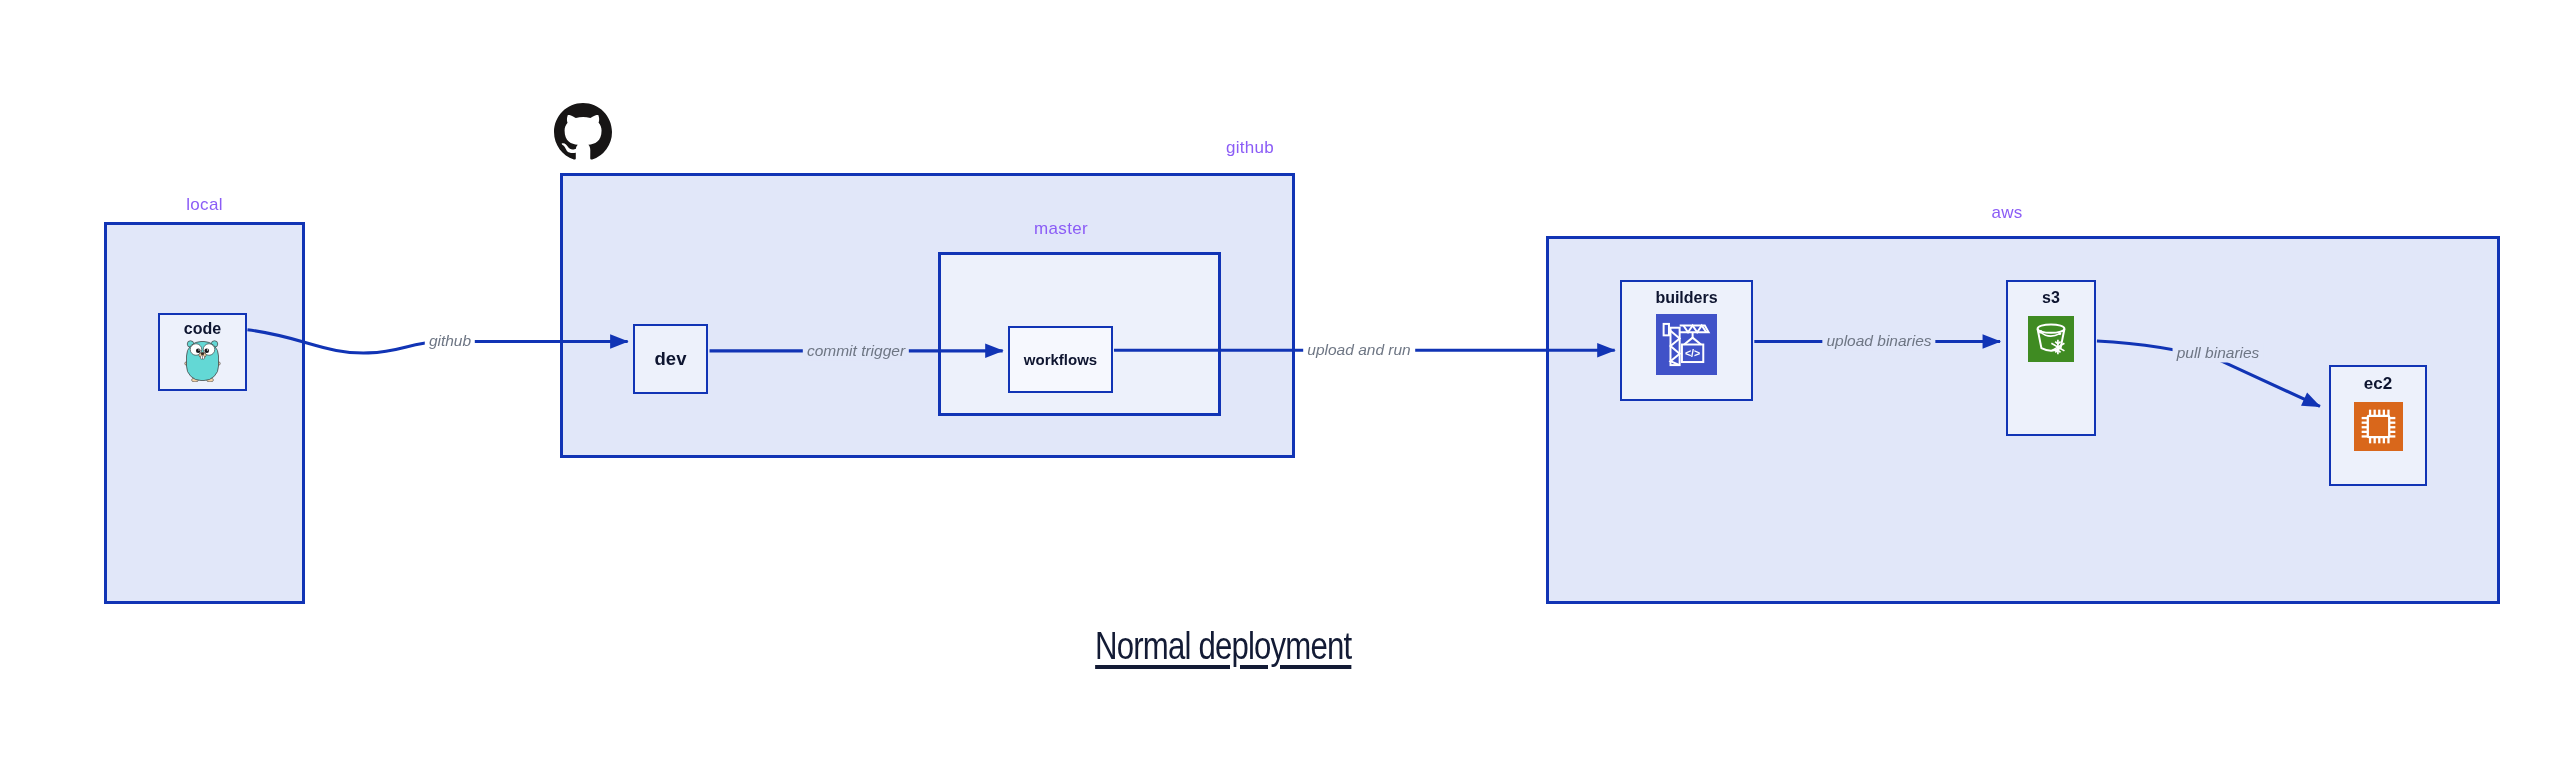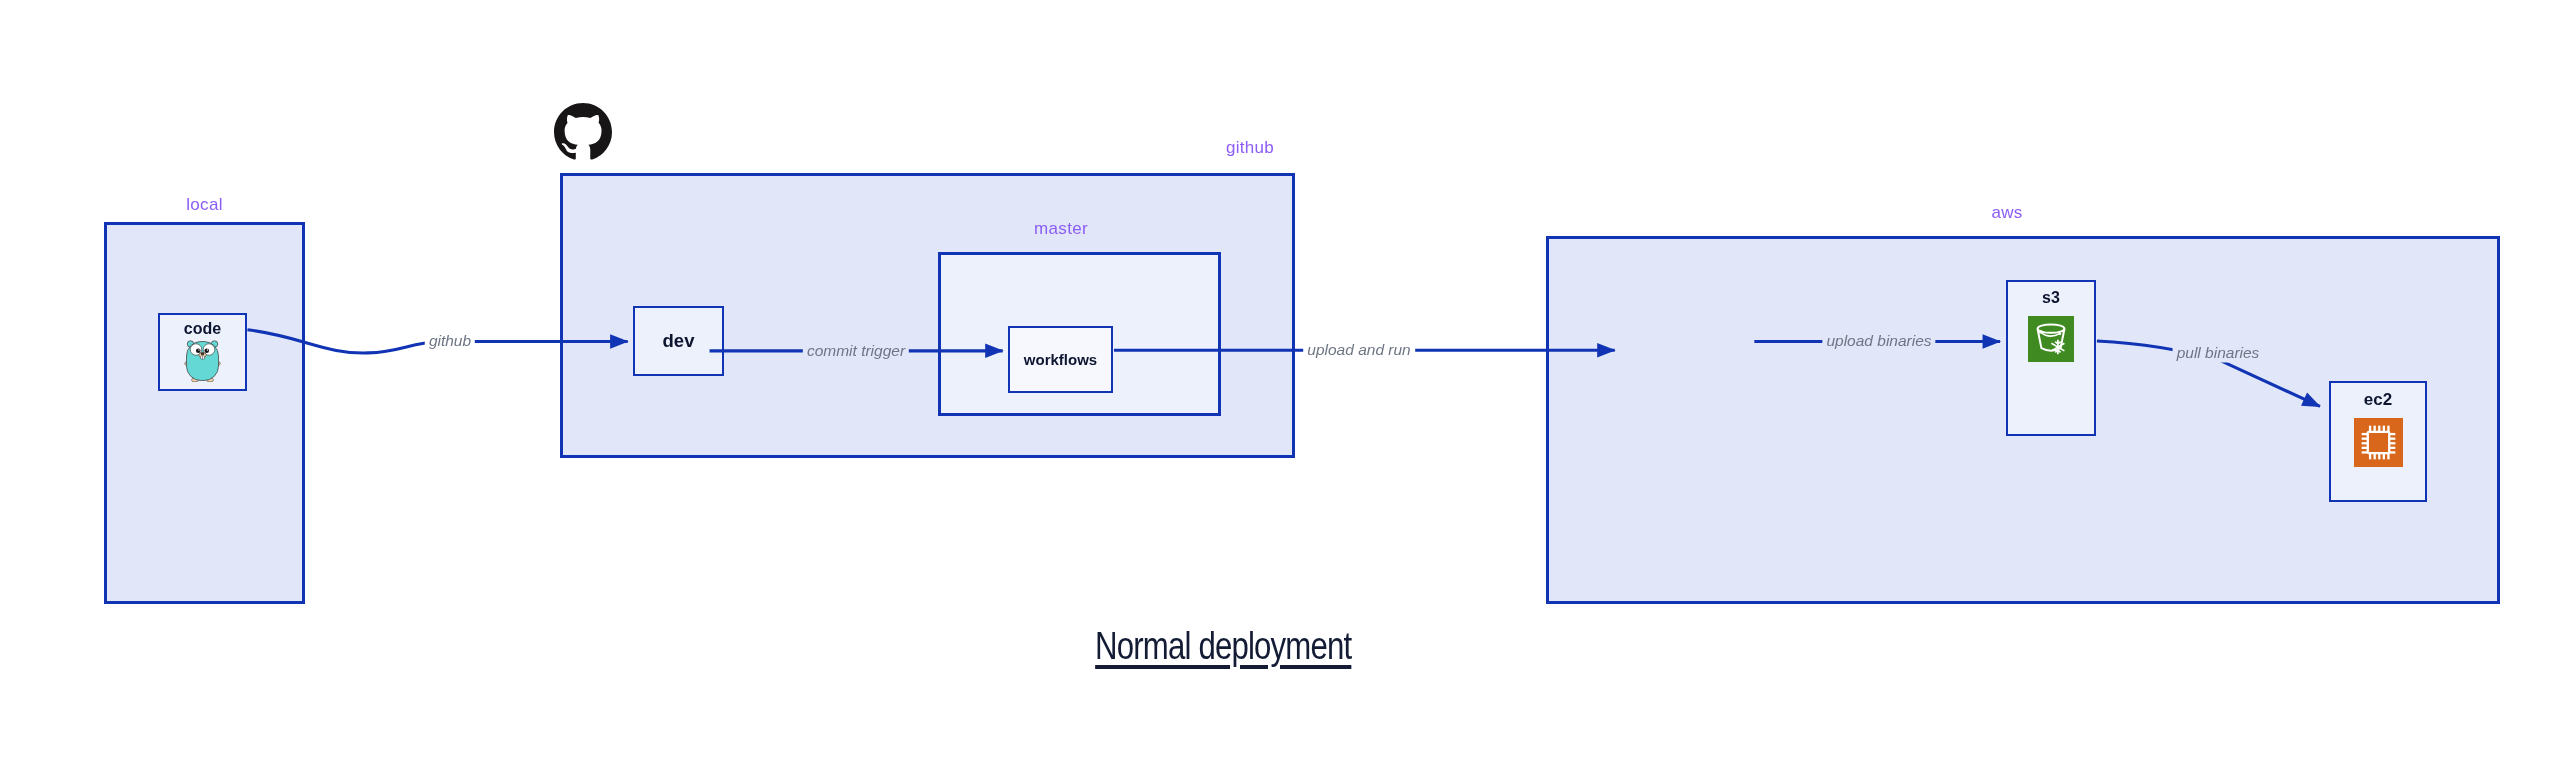--- a/index.html
+++ b/index.html
@@ -70,34 +70,51 @@
       <line x1="37" y1="33.5" x2="37" y2="40" stroke="#3c3c3c" stroke-width="1.1"></line>
     </svg>
   </div>
 
   <svg class="logo" style="left:554px; top:103px;" width="58" height="58" viewBox="0 0 16 16">
     <path fill="#171515" d="M8 0C3.58 0 0 3.58 0 8c0 3.54 2.29 6.53 5.47 7.59.4.07.55-.17.55-.38 0-.19-.01-.82-.01-1.49-2.01.37-2.53-.49-2.69-.94-.09-.23-.48-.94-.82-1.13-.28-.15-.68-.52-.01-.53.63-.01 1.08.58 1.23.82.72 1.21 1.87.87 2.33.66.07-.52.28-.87.51-1.07-1.78-.2-3.64-.89-3.64-3.95 0-.87.31-1.59.82-2.15-.08-.2-.36-1.02.08-2.12 0 0 .67-.21 2.2.82.64-.18 1.32-.27 2-.27s1.36.09 2 .27c1.53-1.04 2.2-.82 2.2-.82.44 1.1.16 1.92.08 2.12.51.56.82 1.27.82 2.15 0 3.07-1.87 3.75-3.65 3.95.29.25.54.73.54 1.48 0 1.07-.01 1.93-.01 2.2 0 .21.15.46.55.38A8.01 8.01 0 0 0 16 8c0-4.42-3.58-8-8-8z"></path>
   </svg>
   <div class="container-label" style="left:1191px; top:135px; width:118px;">github</div>
   <div class="container-box" style="left:560px; top:173px; width:735px; height:285px;"></div>
 
-  <div class="node-box fill-1" style="left:633px; top:306px; width:91px; height:70px; z-index:2;text-align:center;">
+  <div class="node-box fill-1" style="left:633px; top:324px; width:75px; height:70px; z-index:2;text-align:center;">
     <div class="node-label node-label-center" style="font-size:18.5px;">dev</div>
   </div>
 
   <div class="container-label" style="left:1002px; top:216px; width:118px;">master</div>
   <div class="container-box fill-1" style="left:938px; top:252px; width:283px; height:164px; background:#edf1fb; z-index:2;"></div>
 
   <div class="node-box fill-2" style="left:1008px; top:326px; width:105px; height:67px; z-index:3;">
     <div class="node-label node-label-center" style="font-size:15px;">workflows</div>
   </div>
 
   <div class="container-label" style="left:1948px; top:200px; width:118px;">aws</div>
   <div class="container-box" style="left:1546px; top:236px; width:954px; height:368px;"></div>
 
+  <div class="node-box fill-1" style="left:1620px; top:280px; width:133px; height:121px; z-index:2;">
+    <div class="node-label" style="margin-top:6.2px;">builders</div>
+    <svg class="node-icon" style="margin-top:6.2px;" width="61" height="61" viewBox="0 0 80 80">
+      <rect x="0" y="0" width="80" height="80" fill="#4052c8"></rect>
+      <g stroke="#ffffff" stroke-width="2.6" fill="none">
+        <rect x="10" y="13" width="7" height="15"></rect>
+        <rect x="19" y="18" width="12" height="49"></rect>
+        <polyline points="19,22 31,32 19,42 31,52 19,62 31,67"></polyline>
+        <polyline points="31,15 64,15 69,24 31,24"></polyline>
+        <polyline points="36,15 42,24 48,15 54,24 60,15 66,24"></polyline>
+        <polyline points="48,24 48,32"></polyline>
+        <polyline points="37,40 48,31 59,40"></polyline>
+        <rect x="34" y="40" width="28" height="23"></rect>
+      </g>
+      <text x="48" y="57" font-size="14" font-weight="bold" fill="#ffffff" text-anchor="middle" font-family="Liberation Sans, DejaVu Sans, sans-serif">&lt;/&gt;</text>
+    </svg>
+  </div>
 
   <div class="node-box fill-1" style="left:2006px; top:280px; width:90px; height:156px; z-index:2;">
     <div class="node-label" style="margin-top:6.2px;">s3</div>
     <svg class="node-icon" style="margin-top:8.2px;" width="46" height="46" viewBox="0 0 60 60">
       <rect x="0" y="0" width="60" height="60" fill="#3f8b22"></rect>
       <g stroke="#ffffff" stroke-width="2.6" fill="none">
         <ellipse cx="30" cy="16.5" rx="17.5" ry="5.5"></ellipse>
         <path d="M12.5 17 L17.5 42 Q30 48.5 42.5 42 L47.5 17"></path>
         <path d="M16.5 21 C24 27.5 33 27.5 41.5 23" stroke-width="2"></path>
       </g>
@@ -106,21 +123,21 @@
       <g stroke="#ffffff" stroke-width="2.2" fill="none">
         <line x1="39" y1="31" x2="39" y2="50"></line>
         <line x1="30.5" y1="35.5" x2="47.5" y2="45.5"></line>
         <line x1="47.5" y1="35.5" x2="30.5" y2="45.5"></line>
         <polyline points="35.5,33.5 39,36.5 42.5,33.5"></polyline>
         <polyline points="35.5,47.5 39,44.5 42.5,47.5"></polyline>
       </g>
     </svg>
   </div>
 
-  <div class="node-box fill-1" style="left:2329px; top:381px; width:98px; height:121px; z-index:2;">
+  <div class="node-box fill-1" style="left:2329px; top:365px; width:98px; height:121px; z-index:2;">
     <div class="node-label" style="margin-top:7.2px; font-size:17px;">ec2</div>
     <svg class="node-icon" style="margin-top:7.2px;" width="49" height="49" viewBox="0 0 64 64">
       <rect x="0" y="0" width="64" height="64" fill="#d9671b"></rect>
       <rect x="18" y="18" width="28" height="28" rx="1.5" fill="none" stroke="#ffffff" stroke-width="3"></rect>
       <g stroke="#ffffff" stroke-width="3">
         <line x1="21" y1="10" x2="21" y2="18"></line>
           <line x1="27" y1="10" x2="27" y2="18"></line>
         <line x1="33" y1="10" x2="33" y2="18"></line>
           <line x1="39" y1="10" x2="39" y2="18"></line>
         <line x1="45" y1="10" x2="45" y2="18"></line>

